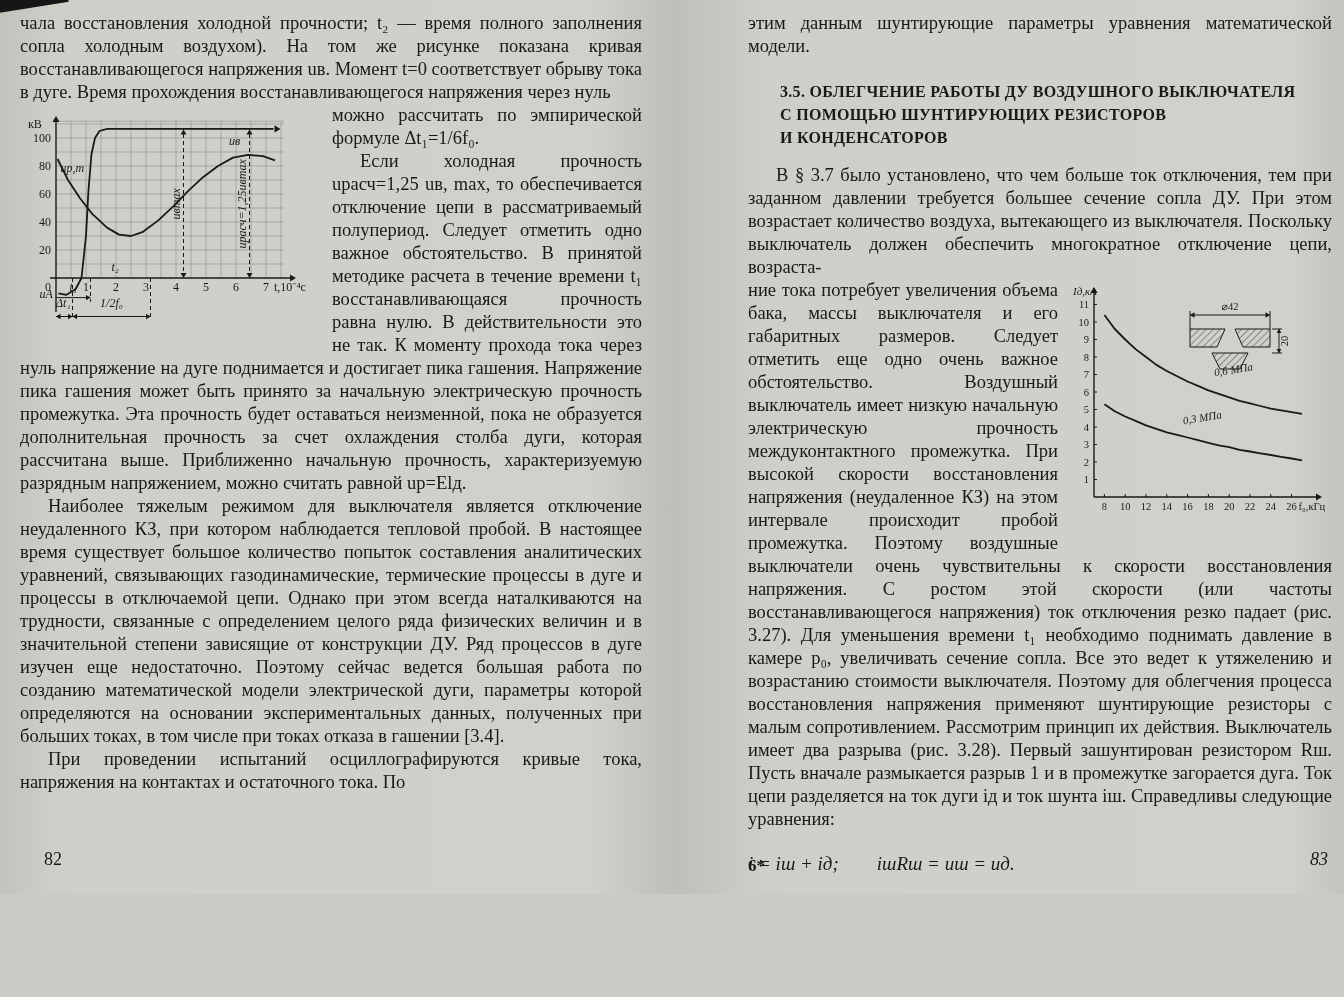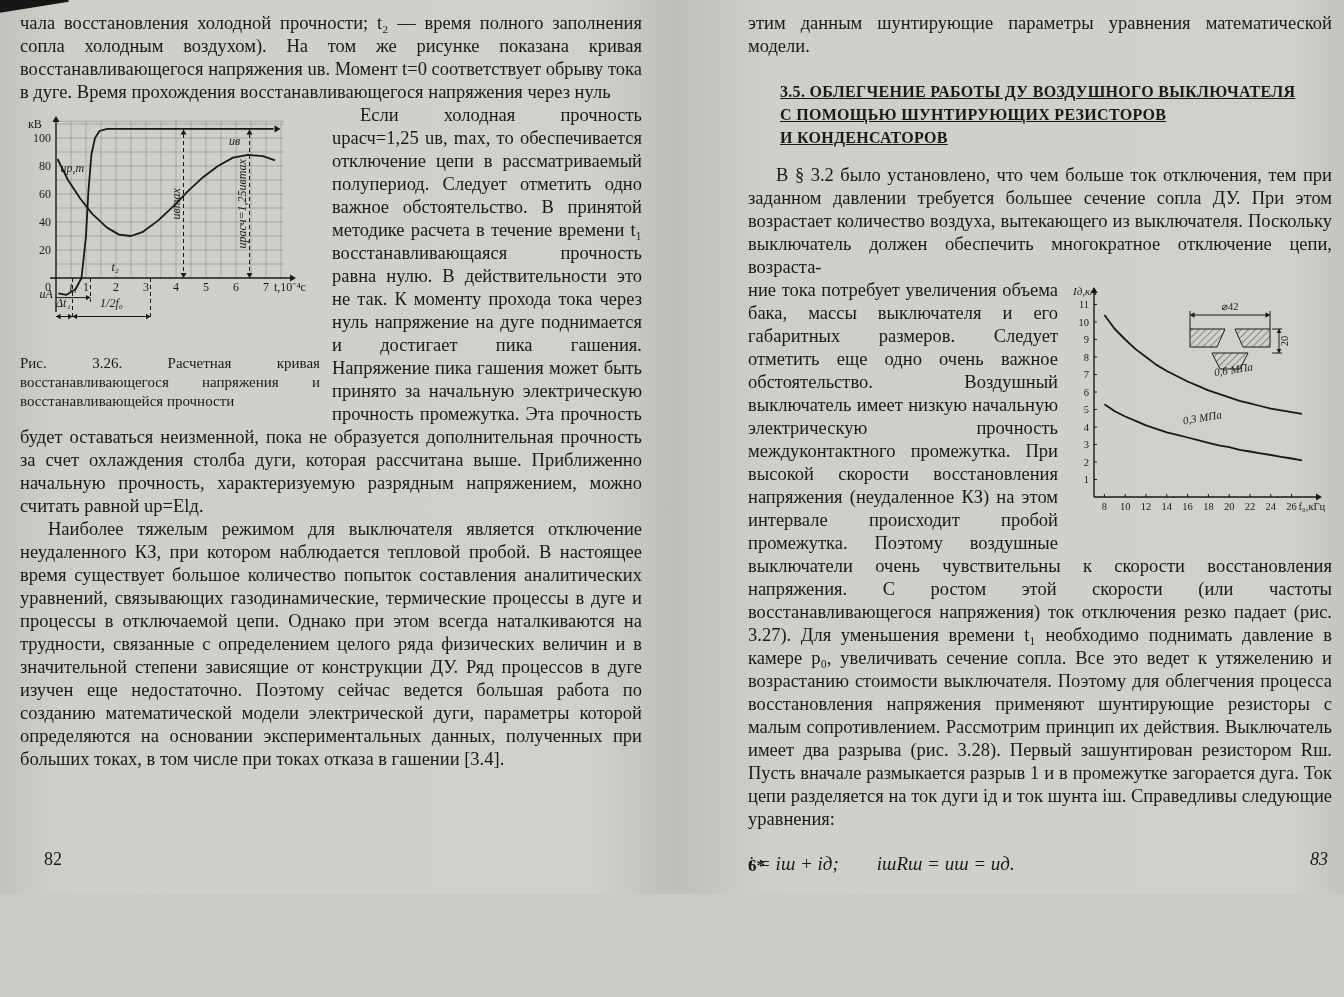--- a/index.html
+++ b/index.html
@@ -29,21 +29,21 @@
   figure{margin:0;padding:0;}
   .fig-left{float:left;width:300px;margin:6px 12px 2px 0;}
   .fig-right{float:right;width:262px;margin:2px 0 4px 12px;}
   .chart{display:block;}
   .caption{
     font-size:15px;line-height:19px;text-align:justify;margin-top:8px;
     hyphens:auto;-webkit-hyphens:auto;
   }
   .heading{
     font-size:16px;line-height:23px;font-weight:bold;letter-spacing:.3px;
-    margin:22px 0 15px 32px;white-space:pre-line;text-decoration:underline;
+    margin:22px 0 15px 32px;white-space:pre-line;
   }
   .formula{font-size:19px;font-style:italic;text-align:left;margin-top:22px;}
   .pageno{position:absolute;bottom:12px;font-size:18px;}
   .pageno-left{left:24px;}
   .pageno-right{right:4px;font-style:italic;}
   .sig{position:absolute;bottom:6px;left:0;font-size:17px;font-weight:bold;}
   
   .gr{stroke:#82827b;stroke-width:0.5;}
   .gr2{stroke:#1b1b1b;stroke-width:0.8;}
   .ax{stroke:#191919;stroke-width:1.4;fill:none;}
@@ -137,34 +137,35 @@
             <polygon points="57,203.8 57,209.2 52.5,206.5" class="fillk"></polygon>
             <polygon points="126,203.8 126,209.2 130.5,206.5" class="fillk"></polygon>
             <text x="40.5" y="61.60000000000001" class="lb">uр,т</text>
             <text x="214.5" y="35" class="lb" text-anchor="middle">uв</text>
             <text x="91.5" y="161" class="lb">t₂</text>
             <text x="19.5" y="187.6" class="lb">uA</text>
             <text x="49.5" y="180.6" class="lb">t₁</text>
             <text x="36" y="197.4" class="lb">Δt₁</text>
             <text x="91.5" y="197.4" class="lb" text-anchor="middle">1/2f₀</text>
           </svg>
-        <figcaption class="caption">Рис. 3.26. Расчетная кривая восстанавливающегося напряжения и восстанавливающейся прочности</figcaption>
       </figure>
+      <p class="body-text">можно рассчитать по эмпирической формуле Δt₁=1/6f₀.</p>
       <p class="body-text indent">Если холодная прочность uрасч=1,25 uв, max, то обеспечивается отключение цепи в рассматриваемый полупериод. Следует отметить одно важное обстоятельство. В принятой методике расчета в течение времени t₁ восстанавливающаяся прочность равна нулю. В действительности это не так. К моменту прохода тока через нуль напряжение на дуге поднимается и достигает пика гашения. Напряжение пика гашения может быть принято за начальную электрическую прочность промежутка. Эта прочность будет оставаться неизменной, пока не образуется дополнительная прочность за счет охлаждения столба дуги, которая рассчитана выше. Приближенно начальную прочность, характеризуемую разрядным напряжением, можно считать равной uр=Elд.</p>
     </div>
     <p class="body-text indent">Наиболее тяжелым режимом для выключателя является отключение неудаленного КЗ, при котором наблюдается тепловой пробой. В настоящее время существует большое количество попыток составления аналитических уравнений, связывающих газодинамические, термические процессы в дуге и процессы в отключаемой цепи. Однако при этом всегда наталкиваются на трудности, связанные с определением целого ряда физических величин и в значительной степени зависящие от конструкции ДУ. Ряд процессов в дуге изучен еще недостаточно. Поэтому сейчас ведется большая работа по созданию математической модели электрической дуги, параметры которой определяются на основании экспериментальных данных, полученных при больших токах, в том числе при токах отказа в гашении [3.4].</p>
+    <p class="body-text indent">При проведении испытаний осциллографируются кривые тока, напряжения на контактах и остаточного тока. По</p>
     <div class="pageno pageno-left">82</div>
   </div>
 
   <div class="page page-right">
     <p class="body-text">этим данным шунтирующие параметры уравнения математической модели.</p>
     <div class="heading">3.5. ОБЛЕГЧЕНИЕ РАБОТЫ ДУ ВОЗДУШНОГО ВЫКЛЮЧАТЕЛЯ
 С ПОМОЩЬЮ ШУНТИРУЮЩИХ РЕЗИСТОРОВ
 И КОНДЕНСАТОРОВ</div>
-    <p class="body-text indent">В § 3.2 было установлено, что чем больше ток отключения, тем при заданном давлении требуется большее сечение сопла ДУ. При этом возрастает количество воздуха, вытекающего из выключателя. Поскольку выключатель должен обеспечить многократное отключение цепи, возраста-</p>
+    <p class="body-text indent">В § 3.7 было установлено, что чем больше ток отключения, тем при заданном давлении требуется большее сечение сопла ДУ. При этом возрастает количество воздуха, вытекающего из выключателя. Поскольку выключатель должен обеспечить многократное отключение цепи, возраста-</p>
     <div class="wrap-block">
       <figure class="fig fig-right">
         <svg class="chart" width="260" height="252" viewBox="0 0 260 252">
             <defs>
               <pattern id="hch" width="5" height="5" patternUnits="userSpaceOnUse" patternTransform="rotate(45)">
                 <line x1="0" y1="0" x2="0" y2="5" class="gr2"></line>
               </pattern>
             </defs>
             <line x1="24" y1="8" x2="24" y2="216" class="ax"></line>
             <polygon points="20.4,12 27.6,12 24,6" class="fillk"></polygon>

